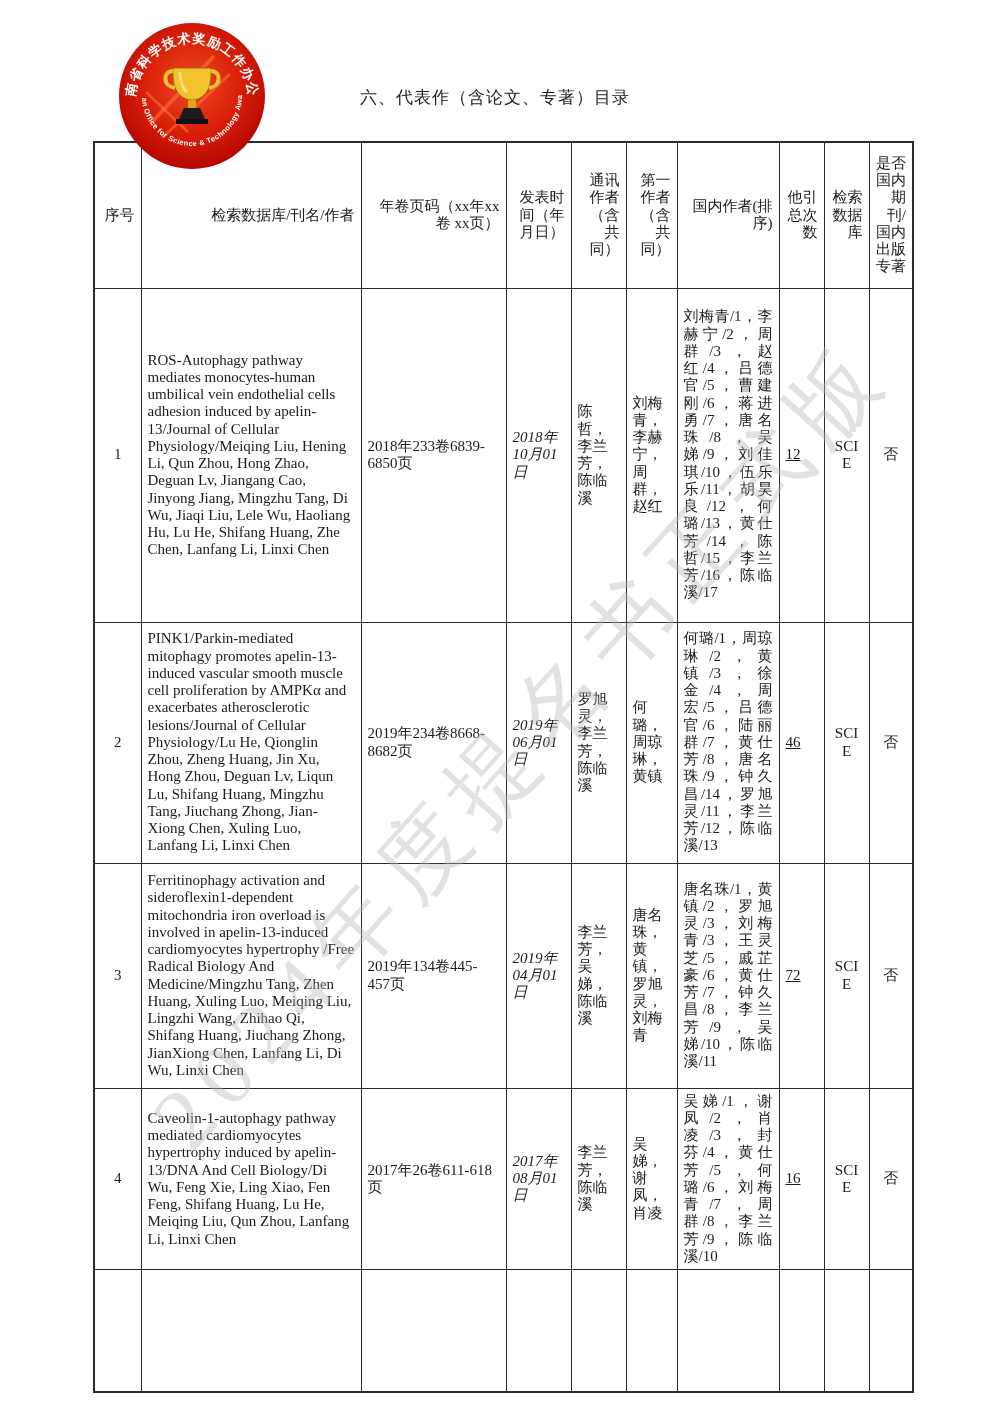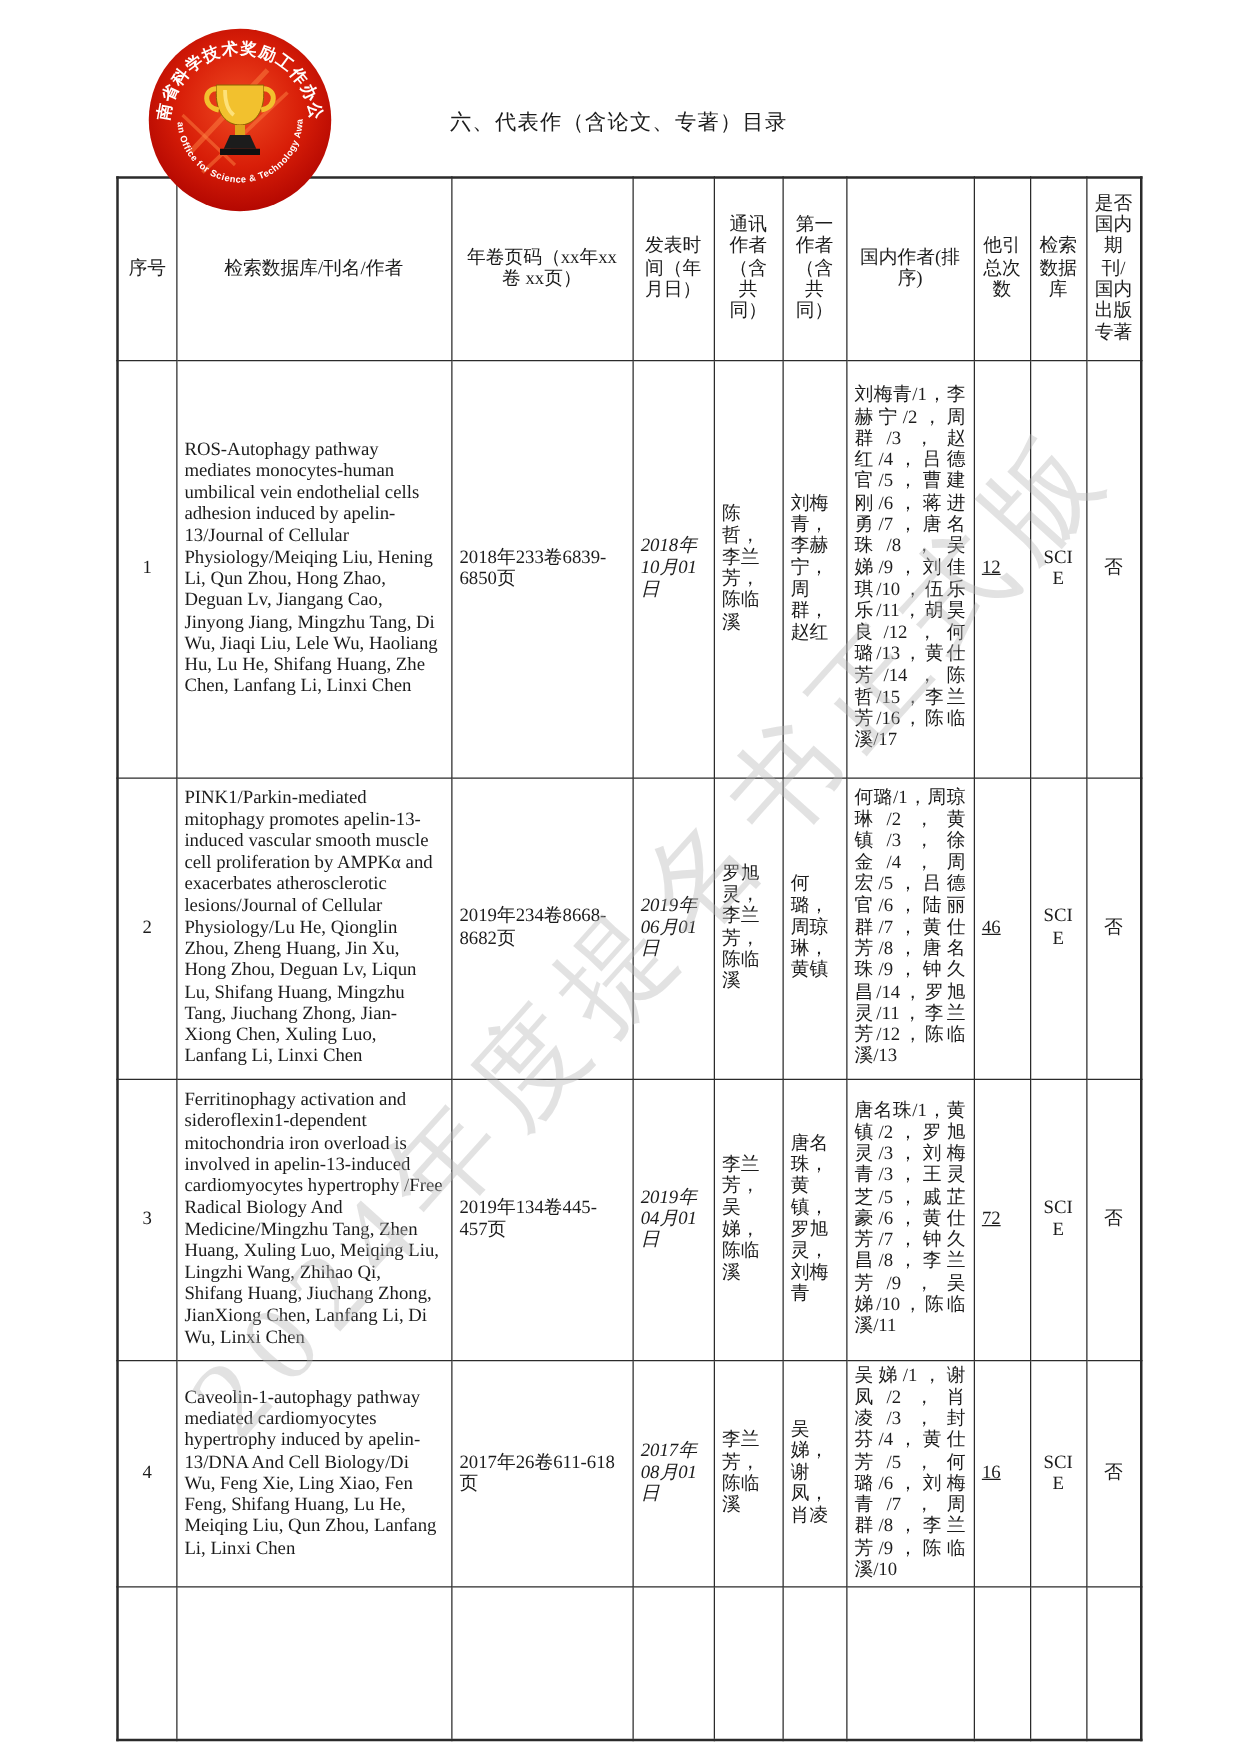--- a/index.html
+++ b/index.html
@@ -35,21 +35,21 @@
   table.doc td{
     border:1px solid #2b2b2b;vertical-align:middle;
     font-size:15px;line-height:1.15;padding:4px 6px;overflow:hidden;
   }
   tr.hd{height:146px;}
   tr.r1{height:334px;}
   tr.r2{height:241px;}
   tr.r3{height:225px;}
   tr.r4{height:163px;}
   tr.r-empty{height:122px;}
-  td.th{text-align:center;padding:4px 3px;margin-top:41px;}
+  td.th{text-align:right;padding:4px 3px;margin-top:41px;}
   td.c-idx{text-align:center;}
   td.c-title{text-align:left;font-size:15px;line-height:1.15;padding:4px 7px;}
   td.c-yvp{text-align:left;}
   td.c-date{text-align:left;padding:4px 5px;font-style:italic;}
   td.c-auth{text-align:left;font-size:13px;line-height:1.18;padding:3px 5px;}
   td.c-dom{text-align:justify;font-size:12.5px;line-height:1.09;padding:2px 5px;}
   td.c-cit{text-align:left;text-decoration:underline;}
   td.c-db{text-align:center;word-break:break-all;padding:4px 5px;}
   td.c-cn{text-align:center;}
 </style>

